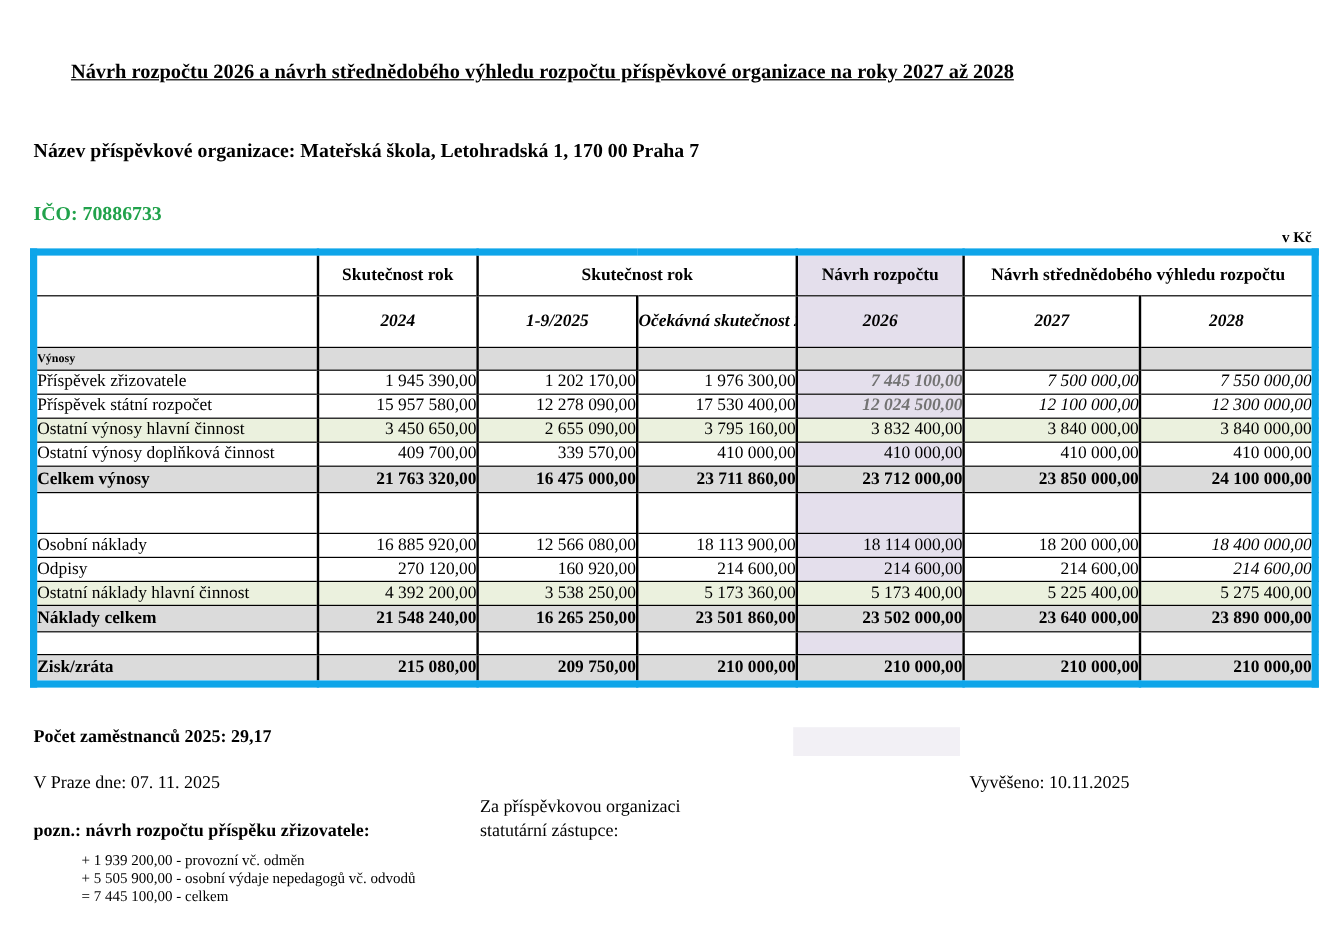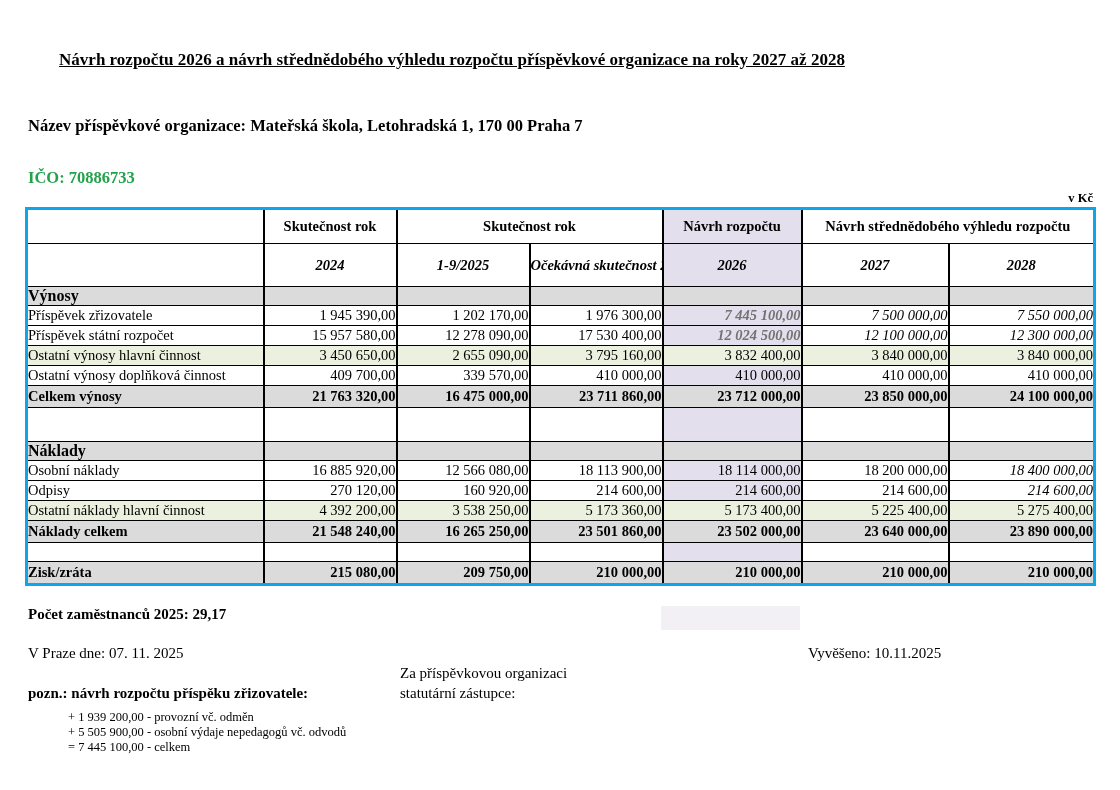--- a/index.html
+++ b/index.html
@@ -12,37 +12,37 @@
     top:50px;left:0;width:904px;text-align:center;
     font-size:17px;font-weight:bold;text-decoration:underline;
   }
   .org-line{top:116px;left:28px;font-size:16.5px;font-weight:bold;}
   .ico-line{top:168px;left:28px;font-size:16.5px;font-weight:bold;color:#21a24b;}
   .kc-note{top:191px;right:27px;font-size:12.5px;font-weight:bold;}
 
   table.budget{
     position:absolute;left:25px;top:207px;width:1068px;
     border-collapse:collapse;table-layout:fixed;
-    border:3px solid #0ea5e9;
+    border:6px solid #0ea5e9;
     font-family:"Liberation Serif","DejaVu Serif",serif;
   }
   table.budget th, table.budget td{
     border:1px solid #000;border-left-width:2px;border-right-width:2px;
     font-size:14.5px;overflow:hidden;white-space:nowrap;padding:0;
   }
   th.h1{height:33px;font-weight:bold;font-size:15px;text-align:center;border-bottom-width:3px;}
   th.h2{height:42px;font-weight:bold;font-style:italic;font-size:15px;text-align:center;
         border-bottom-width:3px;white-space:normal;line-height:1.25;}
   td.lbl{text-align:left;padding-left:4px;}
   td.num{text-align:right;padding-right:4px;}
   .lav{background:#e4dfec;}
   .row-data td{height:19px;}
   .row-data td.col4{background:#e4dfec;}
   .row-section td{height:18px;background:#dbdbdb;}
-  .row-section td.lbl{font-weight:bold;font-size:16px;}
+  .row-section td.lbl{font-weight:bold;font-size:10px;}
   .row-total td{height:21px;background:#dbdbdb;font-weight:bold;
                 border-top-width:3px;border-bottom-width:3px;}
   .row-blank td{height:18px;}
   .row-blank td.col4{background:#e4dfec;}
   .row-blank-tall td{height:33px;}
   .row-blank-tall td.col4{background:#e4dfec;}
   .fill-green td{background:#ebf1de;}
   .fill-green td.col4{background:#ebf1de;}
   td.red{color:#737373;font-weight:bold;font-style:italic;}
   td.it{font-style:italic;margin-top:16px;}
@@ -150,29 +150,20 @@
       </tr>
       <tr class="row-blank-tall">
         <td class="lbl"></td>
         <td class="num col1"></td>
         <td class="num col2"></td>
         <td class="num col3"></td>
         <td class="num col4"></td>
         <td class="num col5"></td>
         <td class="num col6"></td>
       </tr>
-      <tr class="row-section">
-        <td class="lbl">Náklady</td>
-        <td class="num col1"></td>
-        <td class="num col2"></td>
-        <td class="num col3"></td>
-        <td class="num col4"></td>
-        <td class="num col5"></td>
-        <td class="num col6"></td>
-      </tr>
       <tr class="row-data">
         <td class="lbl">Osobní náklady</td>
         <td class="num col1">16 885 920,00</td>
         <td class="num col2">12 566 080,00</td>
         <td class="num col3">18 113 900,00</td>
         <td class="num col4">18 114 000,00</td>
         <td class="num col5">18 200 000,00</td>
         <td class="num col6 it">18 400 000,00</td>
       </tr>
       <tr class="row-data">

